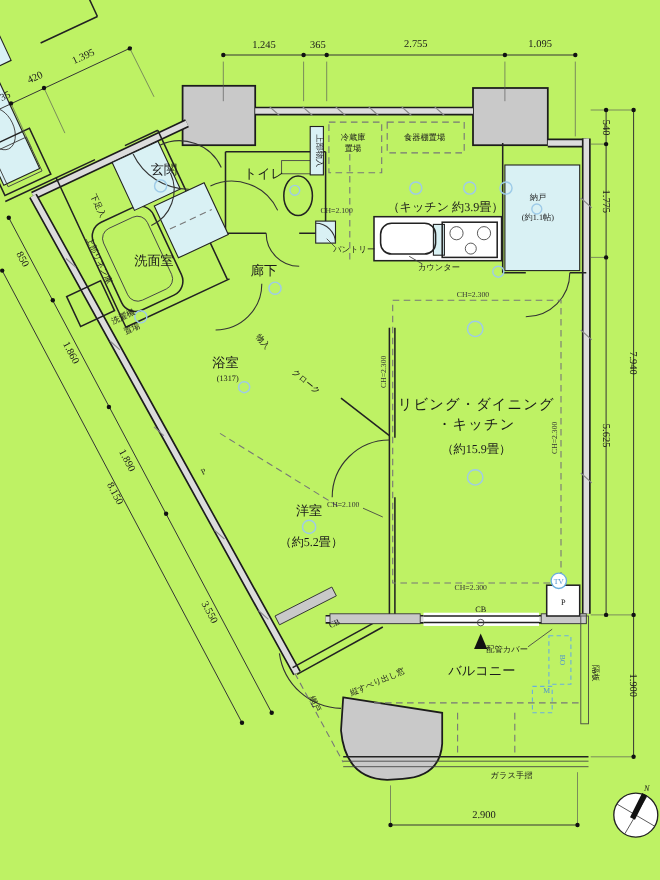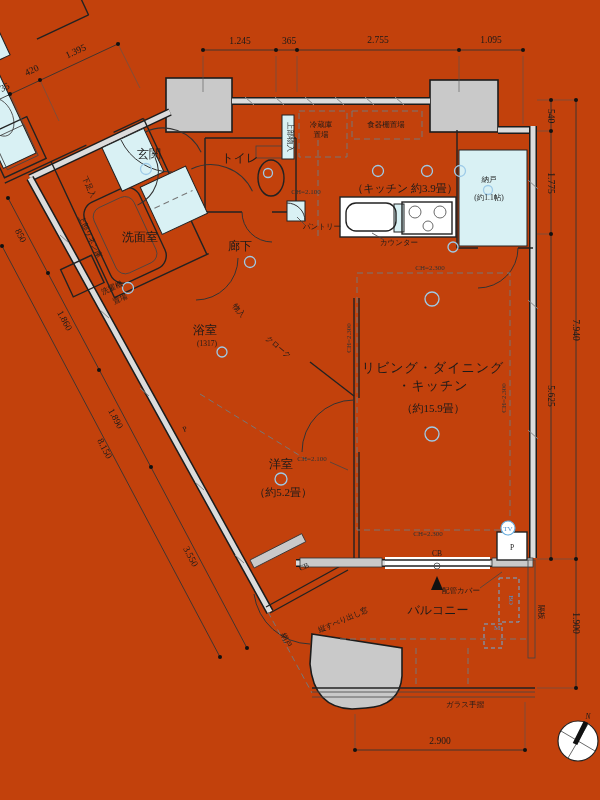--- a/index.html
+++ b/index.html
@@ -1,16 +1,16 @@
 <!DOCTYPE html>
 <html><head>
 <meta charset="utf-8">
 <style>
   html,body{margin:0;padding:0;background:#fff;}
-  .stage{width:600px;height:800px;position:relative;background:#c2410c;overflow:hidden;}
+  .stage{width:600px;height:800px;position:relative;background:#bef264;overflow:hidden;}
   svg{font-family:"Liberation Serif","DejaVu Serif",serif;}
   .wb{stroke:#1c1c1c;stroke-width:8;fill:none;}
   .wf{stroke:#dcdcdc;stroke-width:5;fill:none;}
   .t1{stroke:#222;stroke-width:1.4;fill:none;}
   .t0{stroke:#444;stroke-width:0.8;fill:none;}
   .dash{stroke:#777;stroke-width:1;fill:none;stroke-dasharray:6 4;}
   .bdash{stroke:#6aaede;stroke-width:1;fill:none;stroke-dasharray:4 3;}
   .cyan{fill:#d9f1f4;stroke:#222;stroke-width:1;}
   .gray{fill:#c9c9c9;stroke:#1c1c1c;stroke-width:1.6;}
   .sill{fill:#c9c9c9;stroke:#333;stroke-width:0.8;}

